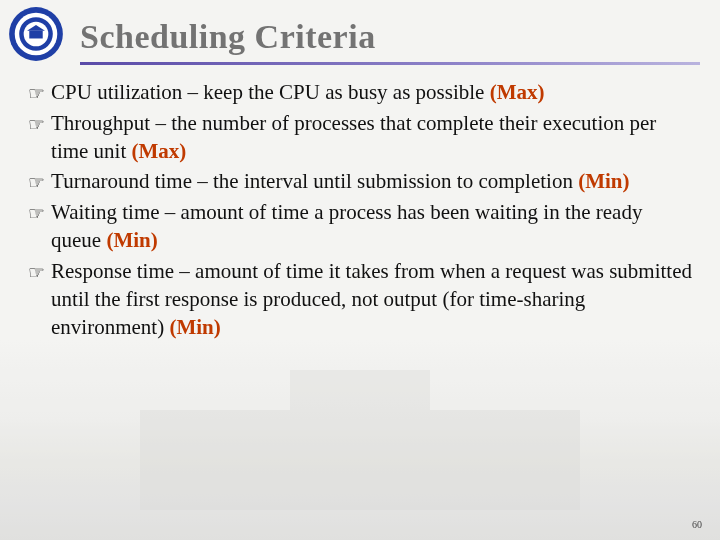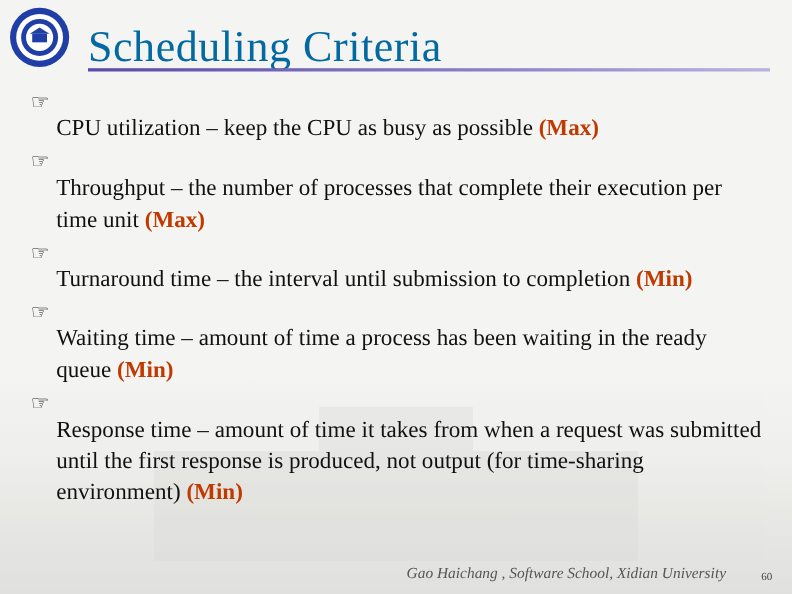--- a/index.html
+++ b/index.html
@@ -60,23 +60,23 @@
     top: 6px;
     left: 8px;
     width: 56px;
     height: 56px;
   }
   .logo svg { width: 56px; height: 56px; }
   .title {
     position: absolute;
     top: 18px;
     left: 80px;
-    font-size: 40px;
-    font-weight: normal;
-    color: #0369a1;
+    font-size: 34px;
+    font-weight: bold;
+    color: #737373;
     letter-spacing: 0.5px;
   }
   .title-underline {
     position: absolute;
     top: 62px;
     left: 80px;
     width: 620px;
     height: 3px;
     background: linear-gradient(to right, #5a4ba8, #8d82c8 60%, #b9b3de 100%);
   }
@@ -95,21 +95,21 @@
     color: #111;
   }
   .bullet-icon {
     flex: 0 0 auto;
     font-size: 19px;
     color: #222;
     margin-right: 6px;
     margin-top: 3px;
     font-family: "Arial", sans-serif;
   }
-  .bullet-text { flex: 1 1 auto; margin-top: 24px; }
+  .bullet-text { flex: 1 1 auto; }
   .goal {
     color: #c03a00;
     font-weight: bold;
   }
   .footer {
     position: absolute;
     bottom: 10px;
     right: 60px;
     font-style: italic;
     font-size: 14px;
@@ -177,16 +177,15 @@
 
     <div class="bullet-item">
       <span class="bullet-icon">☞</span>
       <span class="bullet-text">
         <span>Response time – amount of time it takes from when a request was submitted until the first response is produced, not output (for time-sharing environment) </span><span class="goal">(Min)</span>
       </span>
     </div>
 
   </div>
 
-  <div class="footer">Gao Haichang , Software School, Xidian University</div>
   <div class="page-num">60</div>
 
 </div>
 
 </body></html>

